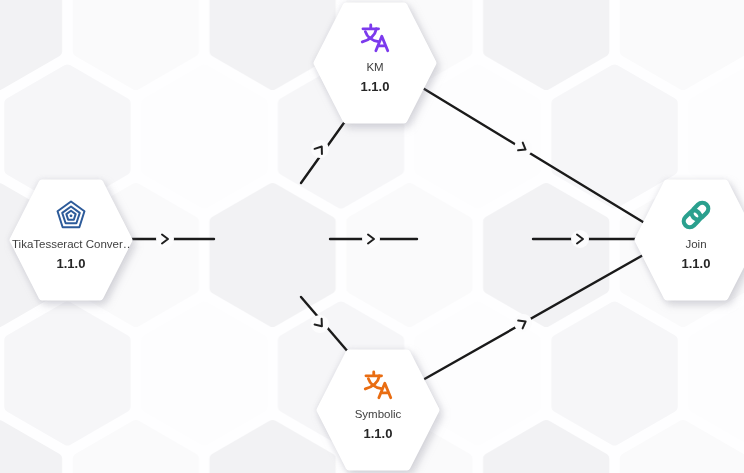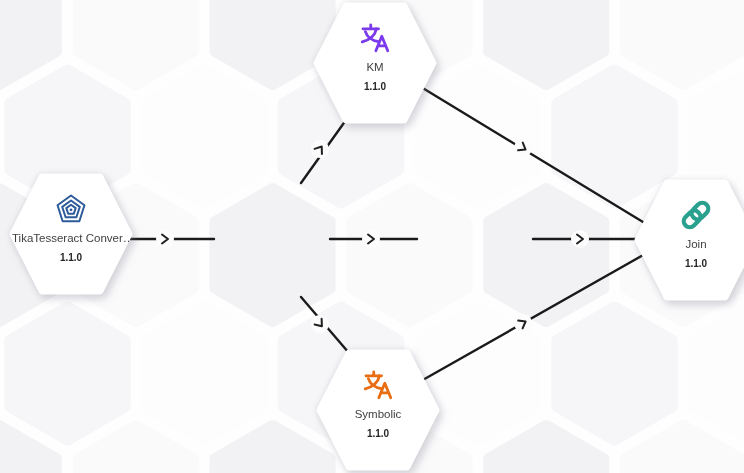--- a/index.html
+++ b/index.html
@@ -21,21 +21,21 @@
   .node-content{
     position:relative;z-index:1;display:flex;flex-direction:column;align-items:center;
     padding-top:19px;width:100%;
   }
   .node-icon{width:34px;height:34px;}
   .node-name{
     margin-top:5px;font-size:11.5px;line-height:14px;color:#3f3f3f;
     white-space:nowrap;max-width:118px;overflow:hidden;text-align:center;
   }
   .node-version{
-    margin-top:6px;font-size:10px;line-height:14px;font-weight:700;color:#262626;
+    margin-top:6px;font-size:13px;line-height:14px;font-weight:700;color:#262626;
   }
   .edge{stroke:#1a1a1a;stroke-width:2.4;stroke-linecap:round;}
   .chev-circle{fill:#fcfcfd;}
   .chev{stroke:#1f1f1f;stroke-width:2;fill:none;stroke-linecap:round;stroke-linejoin:round;}
 </style>
 </head>
 <body>
 
 <div id="canvas">
 
@@ -89,21 +89,21 @@
     <g transform="translate(580,239)">
       <circle class="chev-circle" r="9"></circle>
         <polyline class="chev" points="-3,-4.5 3,0 -3,4.5"></polyline>
     </g>
     <g transform="translate(523,323) rotate(-29.5)">
       <circle class="chev-circle" r="9"></circle>
         <polyline class="chev" points="-3,-4.5 3,0 -3,4.5"></polyline>
     </g>
   </svg>
 
-  <div class="hex-node" style="left:9px;top:173px;">
+  <div class="hex-node" style="left:9px;top:179px;">
     <svg class="hex-bg" viewBox="0 0 124 122">
       <polygon points="4,61 33,4 91,4 120,61 91,118 33,118" fill="#ffffff" stroke="#ffffff" stroke-width="7" stroke-linejoin="round"></polygon>
     </svg>
     <div class="node-content">
       <svg class="node-icon" viewBox="0 0 24 24">
         <g fill="none" stroke-width="1.4" stroke-linejoin="round" stroke="#2d5b9a">
           <polygon points="12,2.5 21.5,9.4 17.9,20.6 6.1,20.6 2.5,9.4"></polygon>
           <polygon points="12,6 18.2,10.5 15.8,17.8 8.2,17.8 5.8,10.5"></polygon>
           <polygon points="12,9 15.3,11.4 14,15.3 10,15.3 8.7,11.4"></polygon>
         </g>

